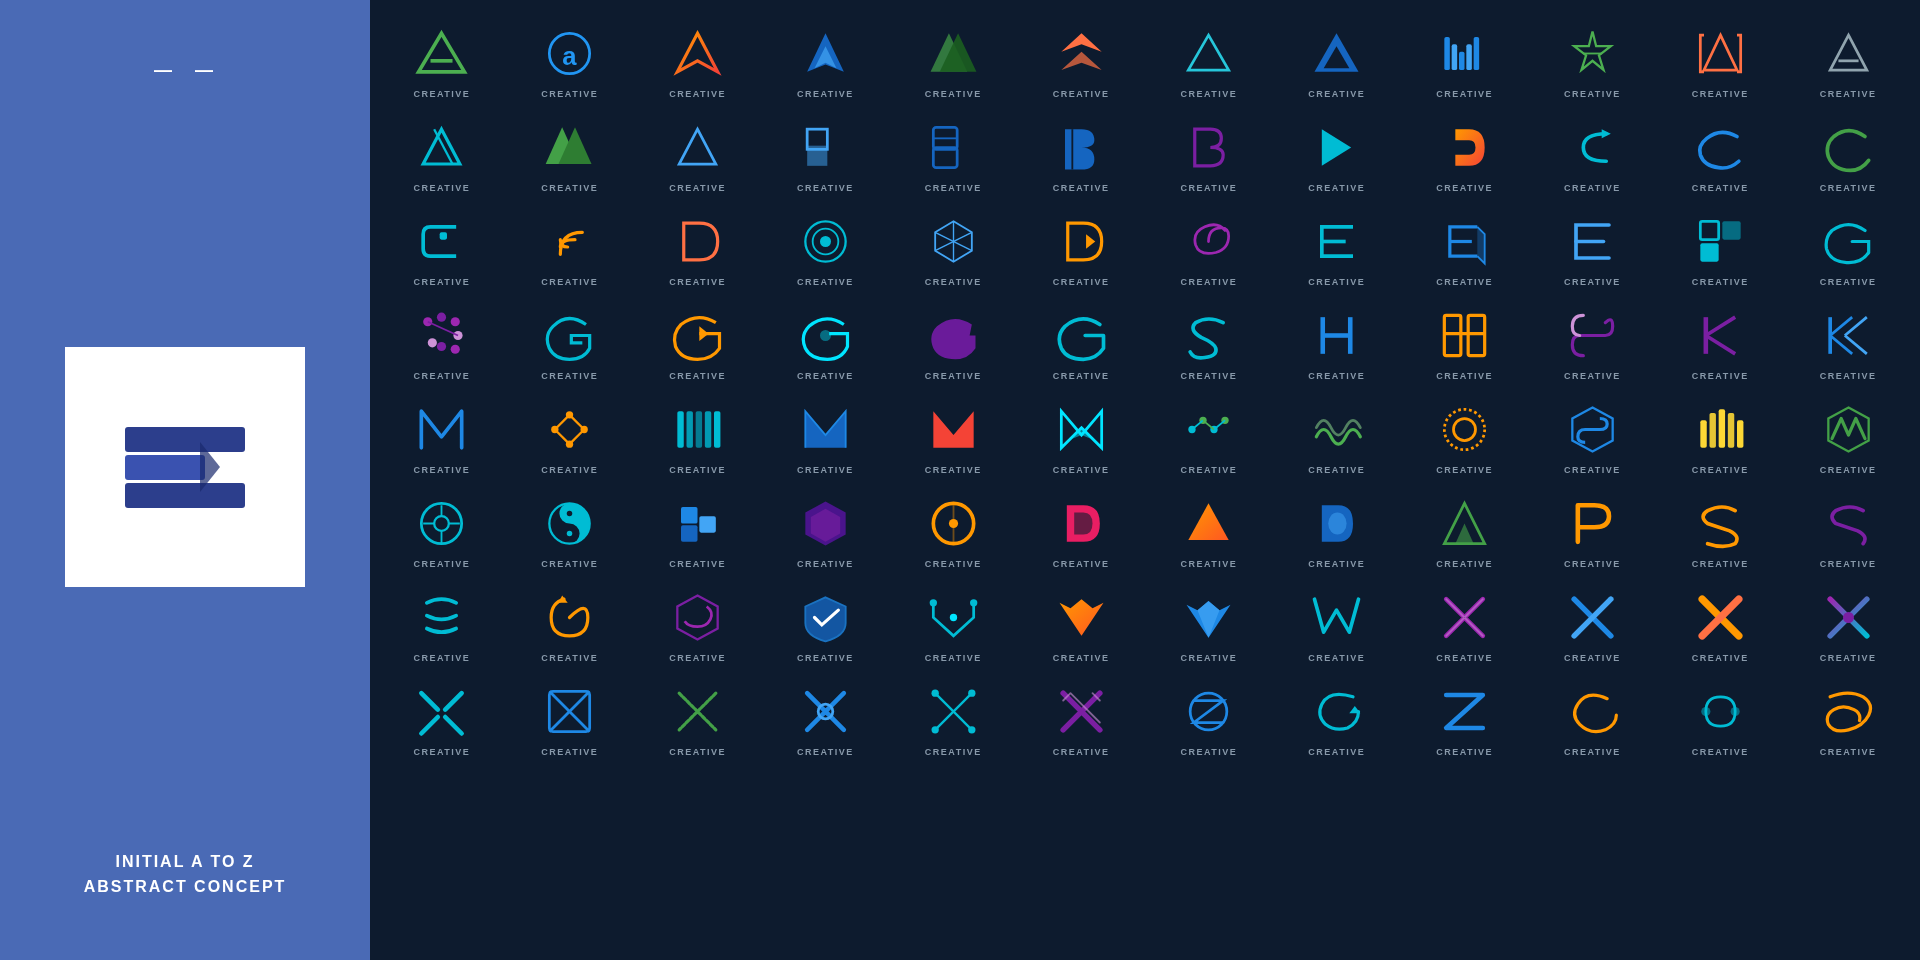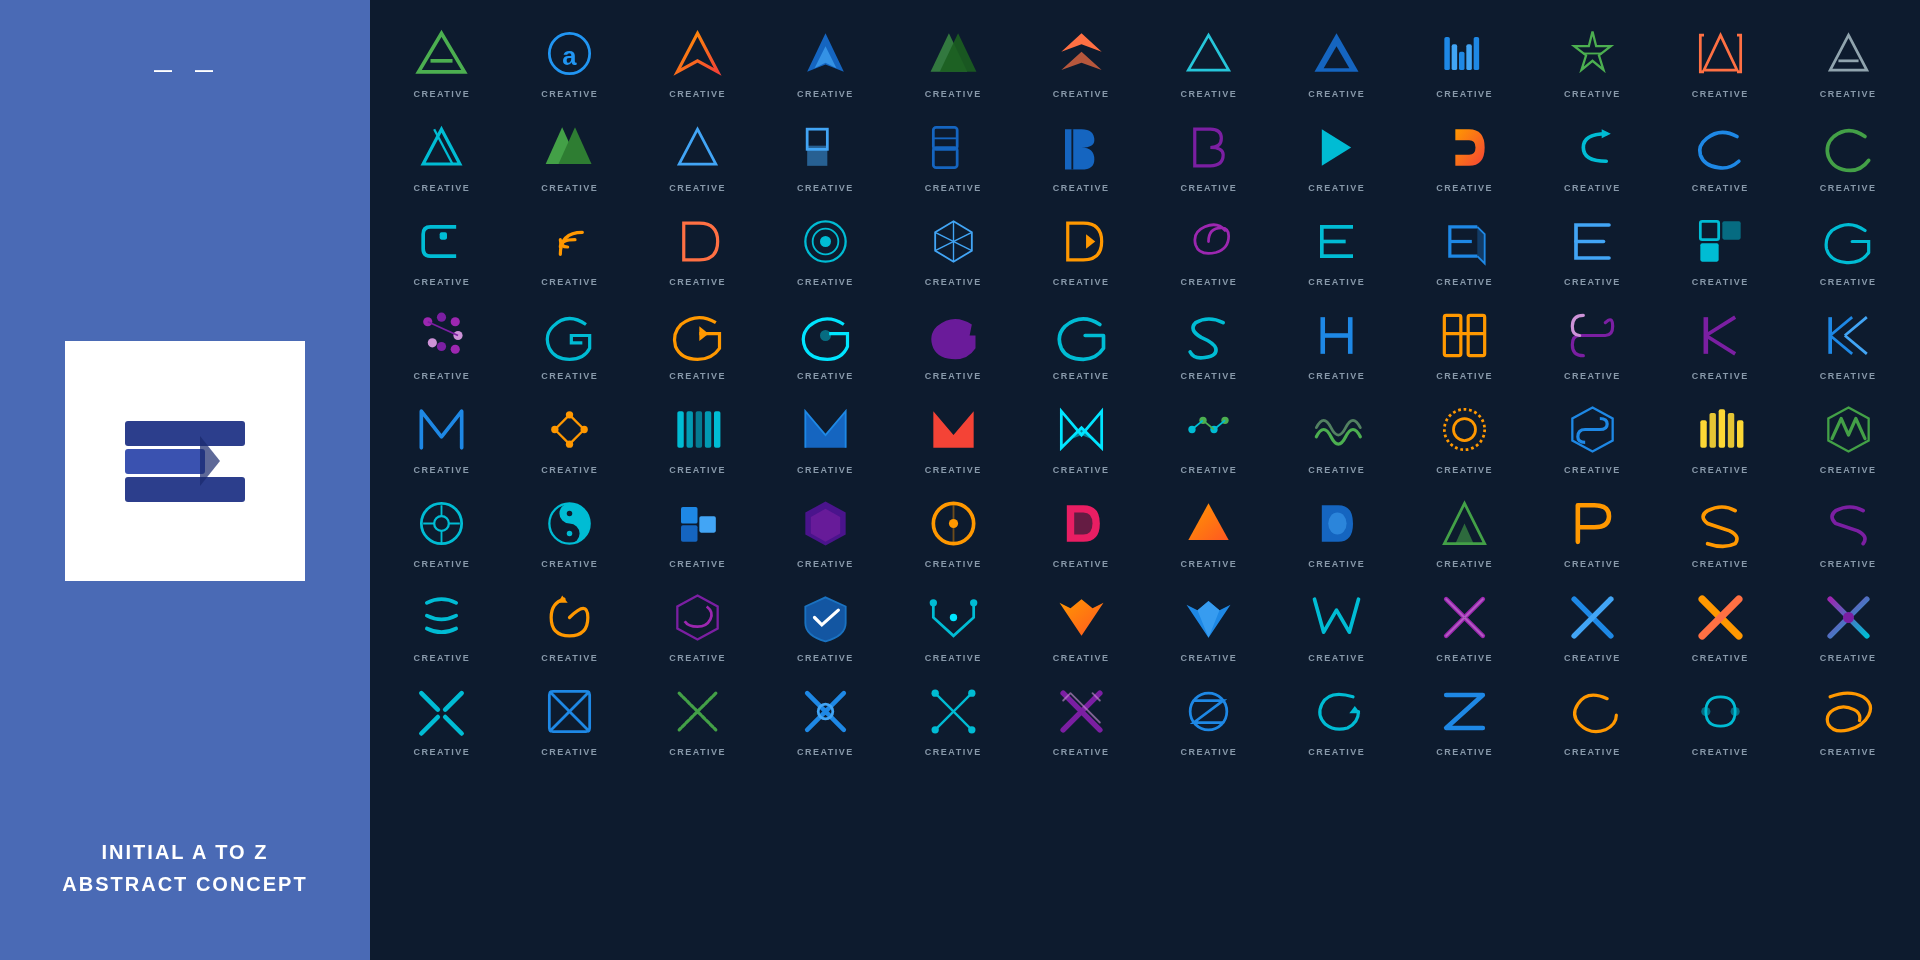--- a/index.html
+++ b/index.html
@@ -64,21 +64,21 @@
     .logo-preview svg {
       width: 140px;
       height: 140px;
     }
 
     .left-bottom {
       text-align: center;
       color: #fff;
     }
     .left-bottom .initial-text {
-      font-size: 20px;
+      font-size: 16px;
       font-weight: 700;
       letter-spacing: 2px;
       line-height: 1.6;
     }
 
     
     .right-panel {
       flex: 1;
       background: #0d1b2e;
       overflow: hidden;

